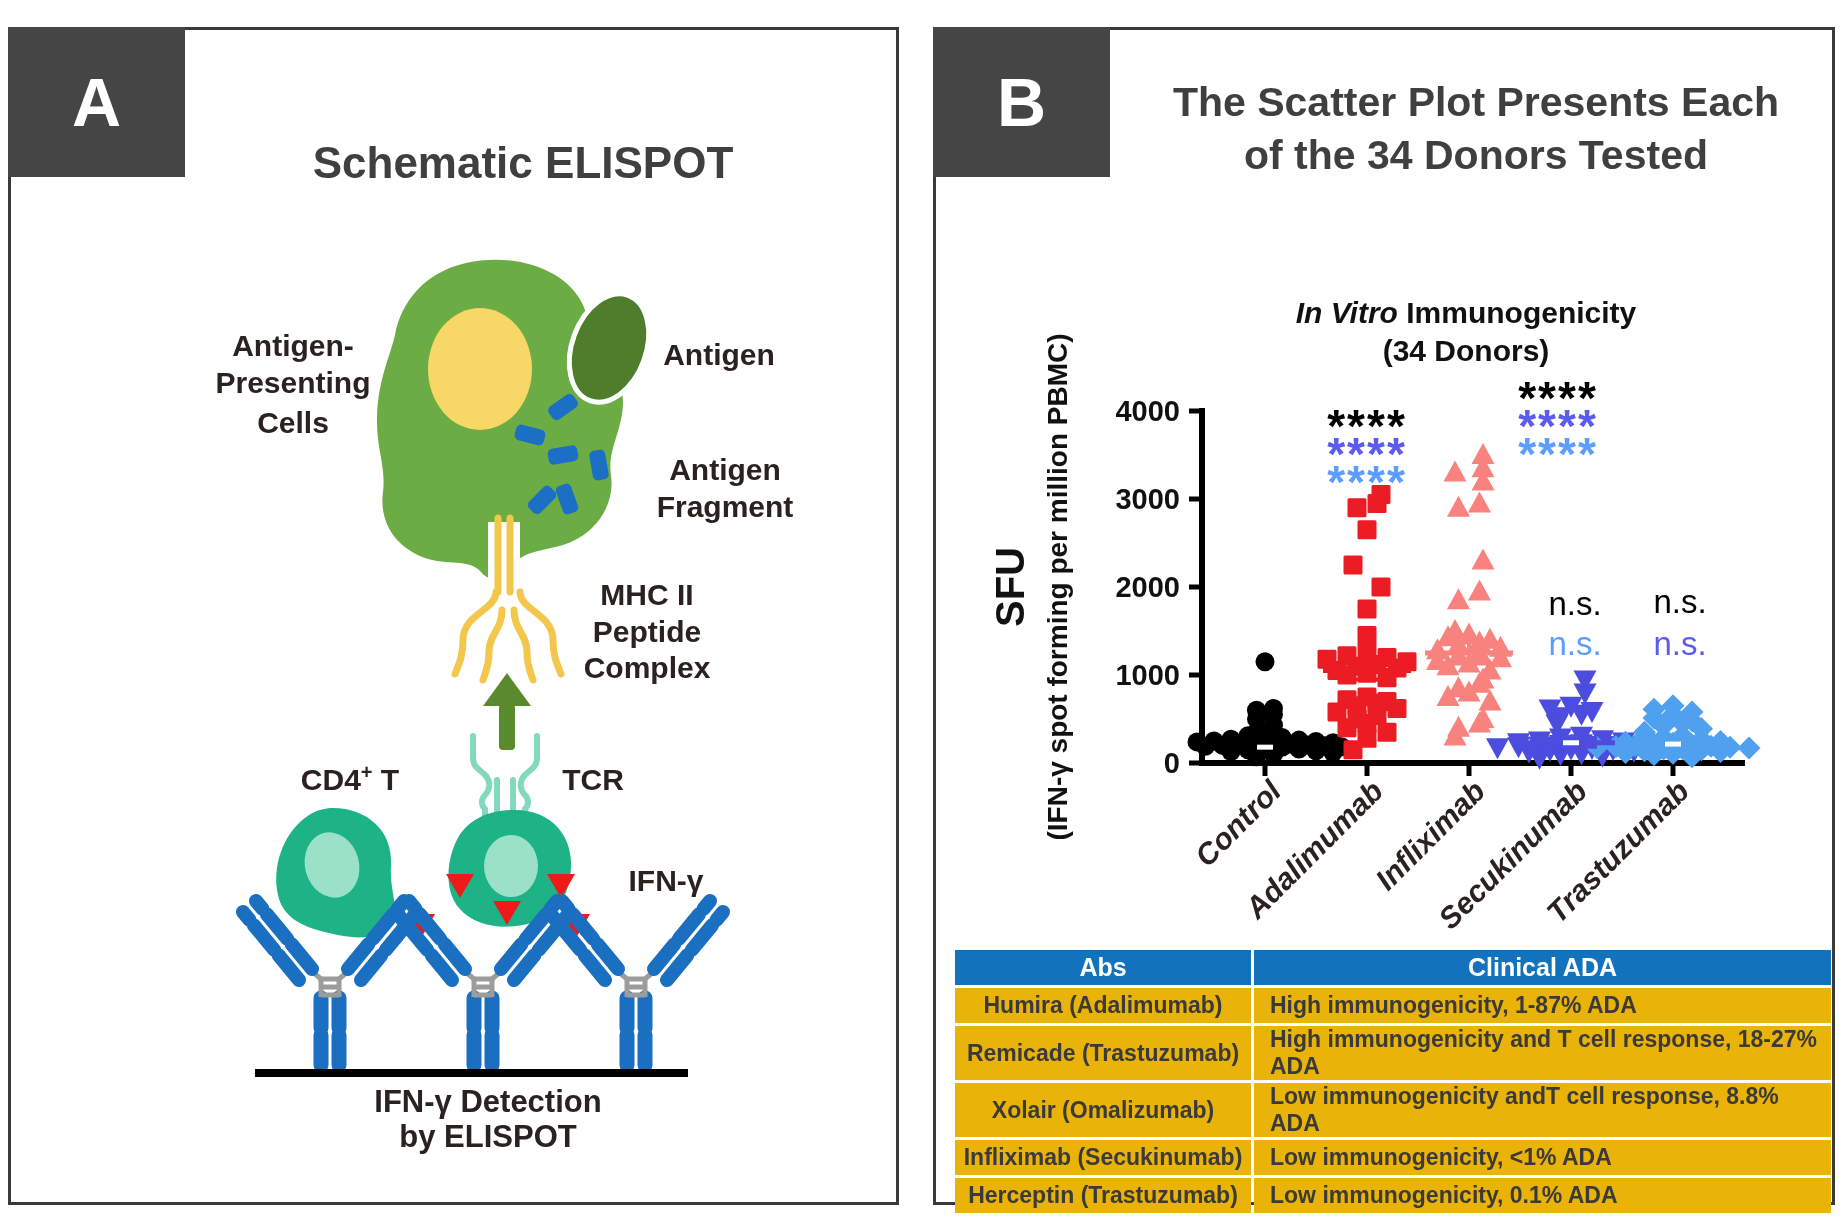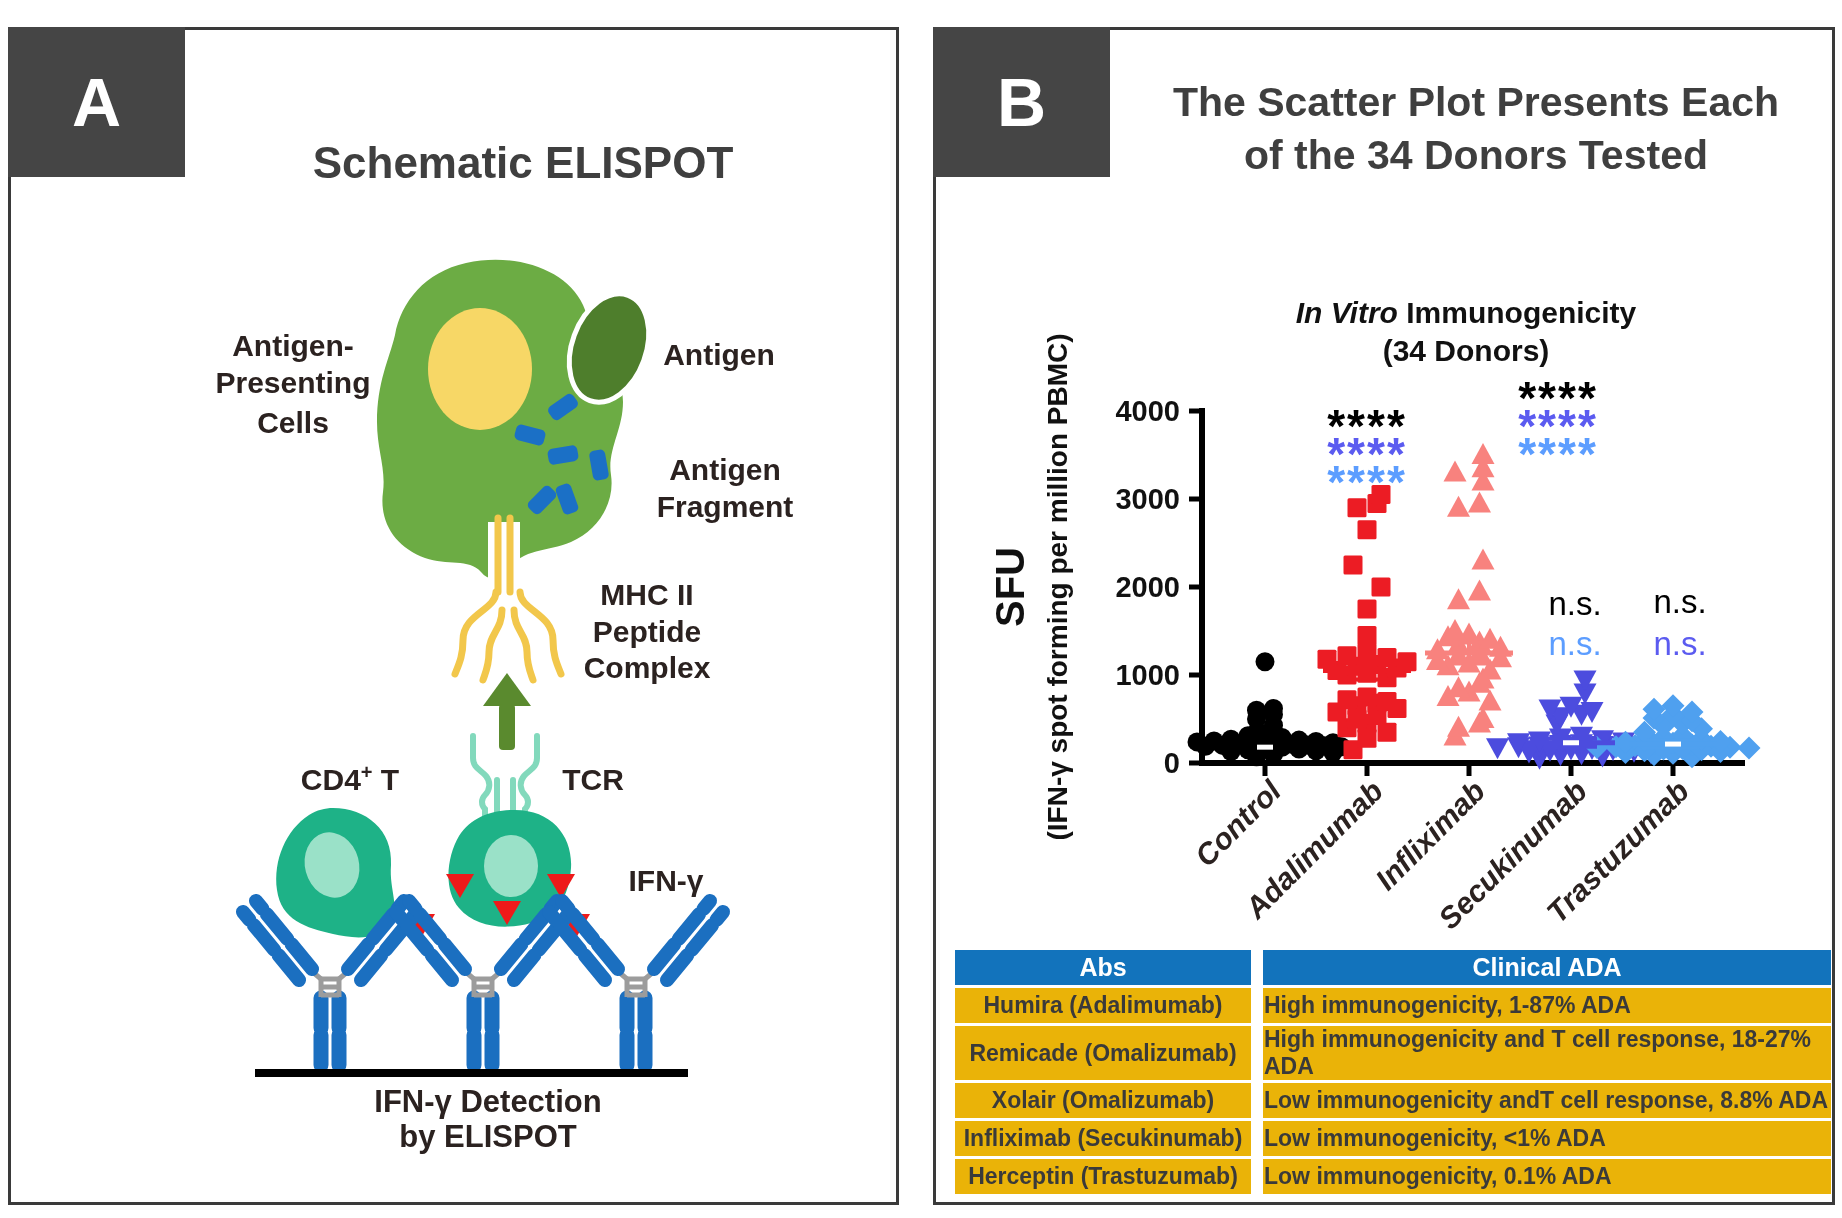--- a/index.html
+++ b/index.html
@@ -18,25 +18,25 @@
   .bt{font-size:41px;font-weight:700;fill:#3F3F3F;text-anchor:middle;}
   .ct{font-size:30px;font-weight:700;fill:#111;text-anchor:middle;}
   .tick{font-size:29px;font-weight:600;fill:#111;}
   .xlab{font-size:30px;font-weight:700;font-style:italic;fill:#2B2220;}
   .anno-star{font-size:46px;font-weight:700;letter-spacing:2px;text-anchor:middle;}
   .anno-ns{font-size:33px;font-weight:500;text-anchor:middle;}
   .ylab-main{font-size:40px;font-weight:700;fill:#111;text-anchor:middle;}
   .ylab-sub{font-size:28px;font-weight:700;fill:#111;text-anchor:middle;}
   
   .ada-table{position:absolute;left:19px;top:920px;width:876px;}
-  .ada-row{display:grid;grid-template-columns:296px 1fr;gap:12px;margin-bottom:3px;}
+  .ada-row{display:grid;grid-template-columns:296px 1fr;gap:3px;margin-bottom:3px;}
   .ada-cell{background:#eab308;color:#3A3A3A;font-size:23px;font-weight:700;
     display:flex;align-items:center;min-height:35px;}
   .ada-cell.c1{justify-content:center;text-align:center;}
-  .ada-cell.c2{padding-left:1px;}
+  .ada-cell.c2{padding-left:16px;}
   .ada-row.head .ada-cell{background:#1273BC;color:#fff;font-size:25px;justify-content:center;padding-left:0;min-height:35px;}
   .abl{stroke:#1B6FC0;stroke-width:15;stroke-linecap:round;stroke-dasharray:30 7;}
   .aba{stroke:#1B6FC0;stroke-width:14;stroke-linecap:round;stroke-dasharray:32 7;}
   .hinge{stroke:#9C9C9C;stroke-width:5;fill:none;}
   .tcr{stroke:#82D9BC;stroke-width:6;fill:none;stroke-linecap:round;}
   .mhc{stroke:#F2C74B;stroke-width:7;fill:none;stroke-linecap:round;}
 </style>
 </head>
 <body>
 
@@ -382,21 +382,21 @@
     <div class="ada-table" id="adaTable">
         <div class="ada-row head">
           <div class="ada-cell c1">Abs</div>
           <div class="ada-cell c2">Clinical ADA</div>
         </div>
         <div class="ada-row">
           <div class="ada-cell c1">Humira (Adalimumab)</div>
           <div class="ada-cell c2">High immunogenicity, 1-87% ADA</div>
         </div>
         <div class="ada-row">
-          <div class="ada-cell c1">Remicade (Omalizumab)</div>
+          <div class="ada-cell c1">Remicade (Trastuzumab)</div>
           <div class="ada-cell c2">High immunogenicity and T cell response, 18-27% ADA</div>
         </div>
         <div class="ada-row">
           <div class="ada-cell c1">Xolair (Omalizumab)</div>
           <div class="ada-cell c2">Low immunogenicity andT cell response, 8.8% ADA</div>
         </div>
         <div class="ada-row">
           <div class="ada-cell c1">Infliximab (Secukinumab)</div>
           <div class="ada-cell c2">Low immunogenicity, &lt;1% ADA</div>
         </div>

